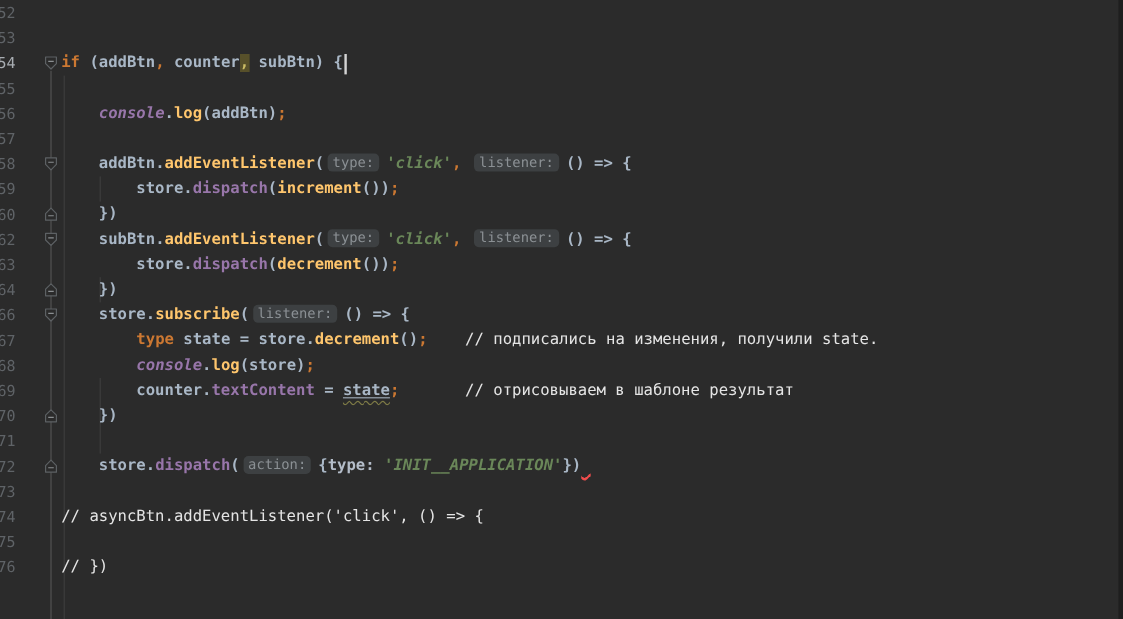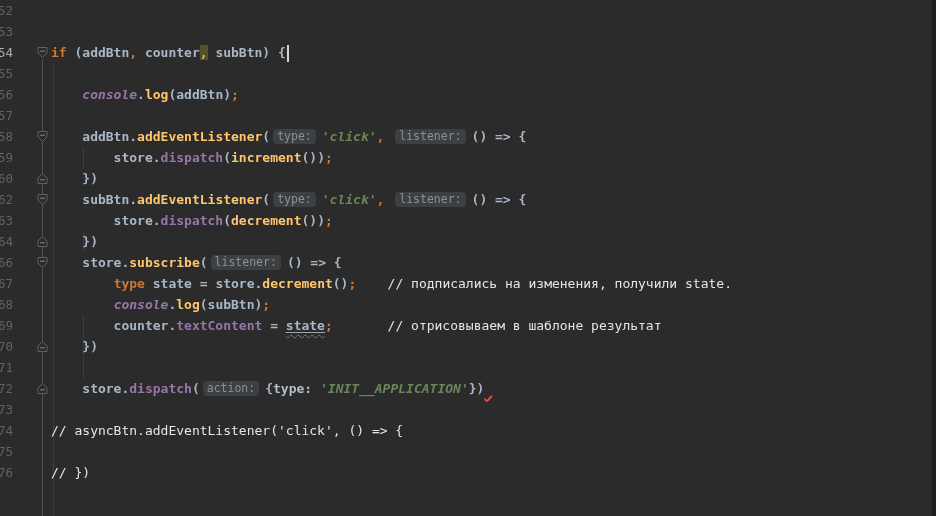--- a/index.html
+++ b/index.html
@@ -134,21 +134,21 @@
           <path d="M3.2 5.2 H7.8" stroke="#8a8e91"></path>
         </svg></span>
       <div class="code"><span class="tk-d">    store</span><span class="tk-d">.</span><span class="tk-m">subscribe</span><span class="tk-d">(</span><span class="hint">listener:</span><span class="tk-d">() =&gt; {</span></div>
     </div>
     <div class="line">
       <span class="lnum">67</span>
       <div class="code"><span class="tk-d">        </span><span class="tk-k">type</span><span class="tk-d"> state = store</span><span class="tk-d">.</span><span class="tk-m">decrement</span><span class="tk-d">()</span><span class="tk-pun">;</span><span class="tk-d">    </span><span class="tk-c">// подписались на изменения, получили state.</span></div>
     </div>
     <div class="line">
       <span class="lnum">68</span>
-      <div class="code"><span class="tk-d">        </span><span class="tk-con">console</span><span class="tk-d">.</span><span class="tk-m">log</span><span class="tk-d">(subBtn)</span><span class="tk-pun">;</span></div>
+      <div class="code"><span class="tk-d">        </span><span class="tk-con">console</span><span class="tk-d">.</span><span class="tk-m">log</span><span class="tk-d">(store)</span><span class="tk-pun">;</span></div>
     </div>
     <div class="line">
       <span class="lnum">69</span>
       <div class="code"><span class="tk-d">        counter</span><span class="tk-d">.</span><span class="tk-p">textContent</span><span class="tk-d"> = </span><span class="uvar-w"><span class="uvar-s">state</span></span><span class="tk-pun">;</span><span class="tk-d">       </span><span class="tk-c">// отрисовываем в шаблоне результат</span></div>
     </div>
     <div class="line">
       <span class="lnum">70</span>
       <span class="fold"><svg width="11" height="13" viewBox="0 0 11 13">
           <path d="M1 11.5 H10 V6 L5.5 1.5 L1 6 Z" fill="#2b2b2b" stroke="#5d6164" stroke-linejoin="round"></path>
           <path d="M3.2 7.8 H7.8" stroke="#8a8e91"></path>

